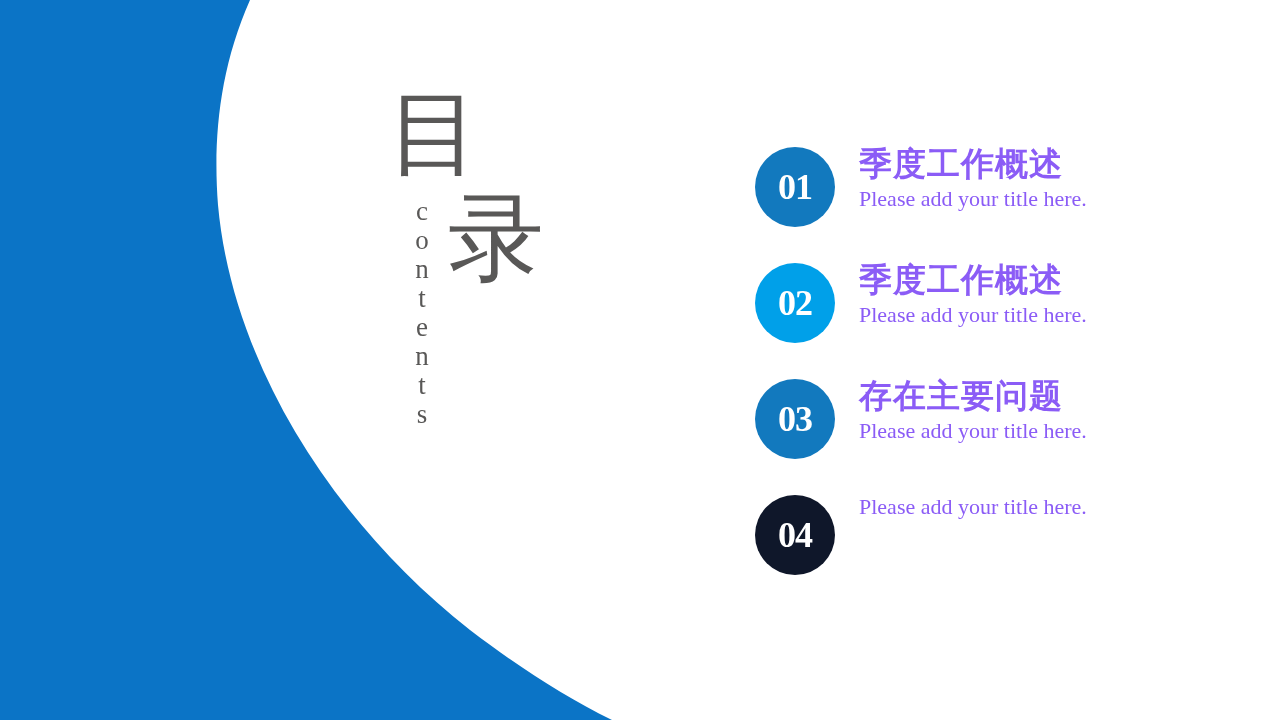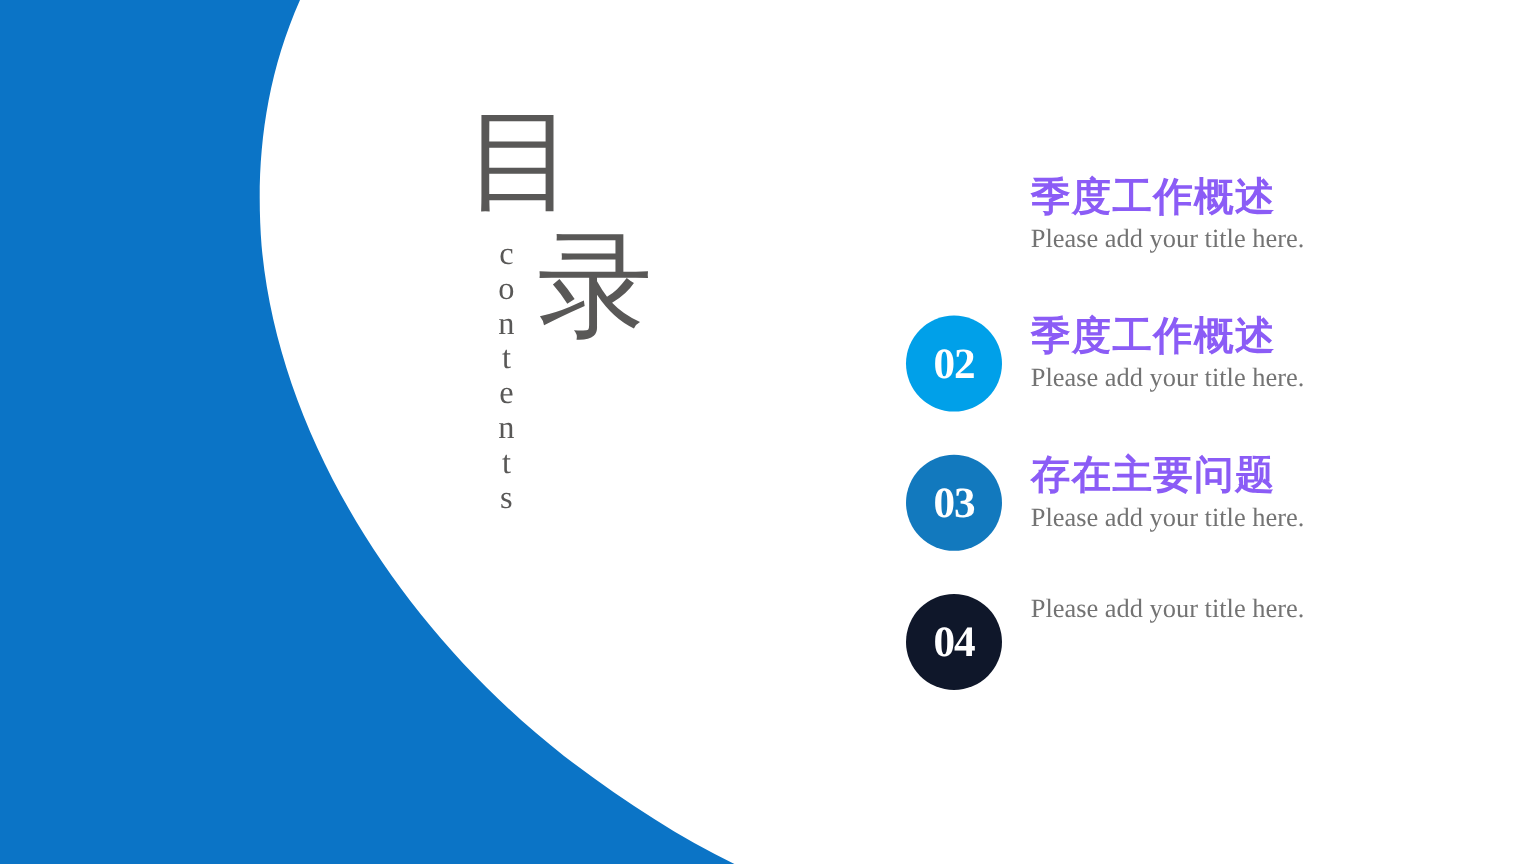--- a/index.html
+++ b/index.html
@@ -115,21 +115,21 @@
   .item-title {
     color: #8b5cf6;
     font-family: "DejaVu Serif", "Liberation Serif", serif;
     font-weight: 700;
     font-size: 33px;
     line-height: 1.22;
     letter-spacing: 1px;
     white-space: nowrap;
   }
   .item-subtitle {
-    color: #737373;
+    color: #8b5cf6;
     font-family: "Liberation Serif", serif;
     font-weight: 400;
     font-size: 22px;
     line-height: 1.2;
     margin-top: 2px;
     white-space: nowrap;
   }
 </style>
 </head>
 <body>
@@ -160,20 +160,21 @@
       <span>e</span>
       <span>n</span>
       <span>t</span>
       <span>s</span>
     </div>
   </div>
 
   <div class="contents-list">
 
     <div class="content-item">
+      <div class="item-badge" style="background-color: rgb(18, 121, 190);">01</div>
       <div class="item-text">
         <div class="item-title">季度工作概述</div>
         <div class="item-subtitle">Please add your title here.</div>
       </div>
     </div>
 
     <div class="content-item">
       <div class="item-badge" style="background-color: rgb(0, 160, 233);">02</div>
       <div class="item-text">
         <div class="item-title">季度工作概述</div>

